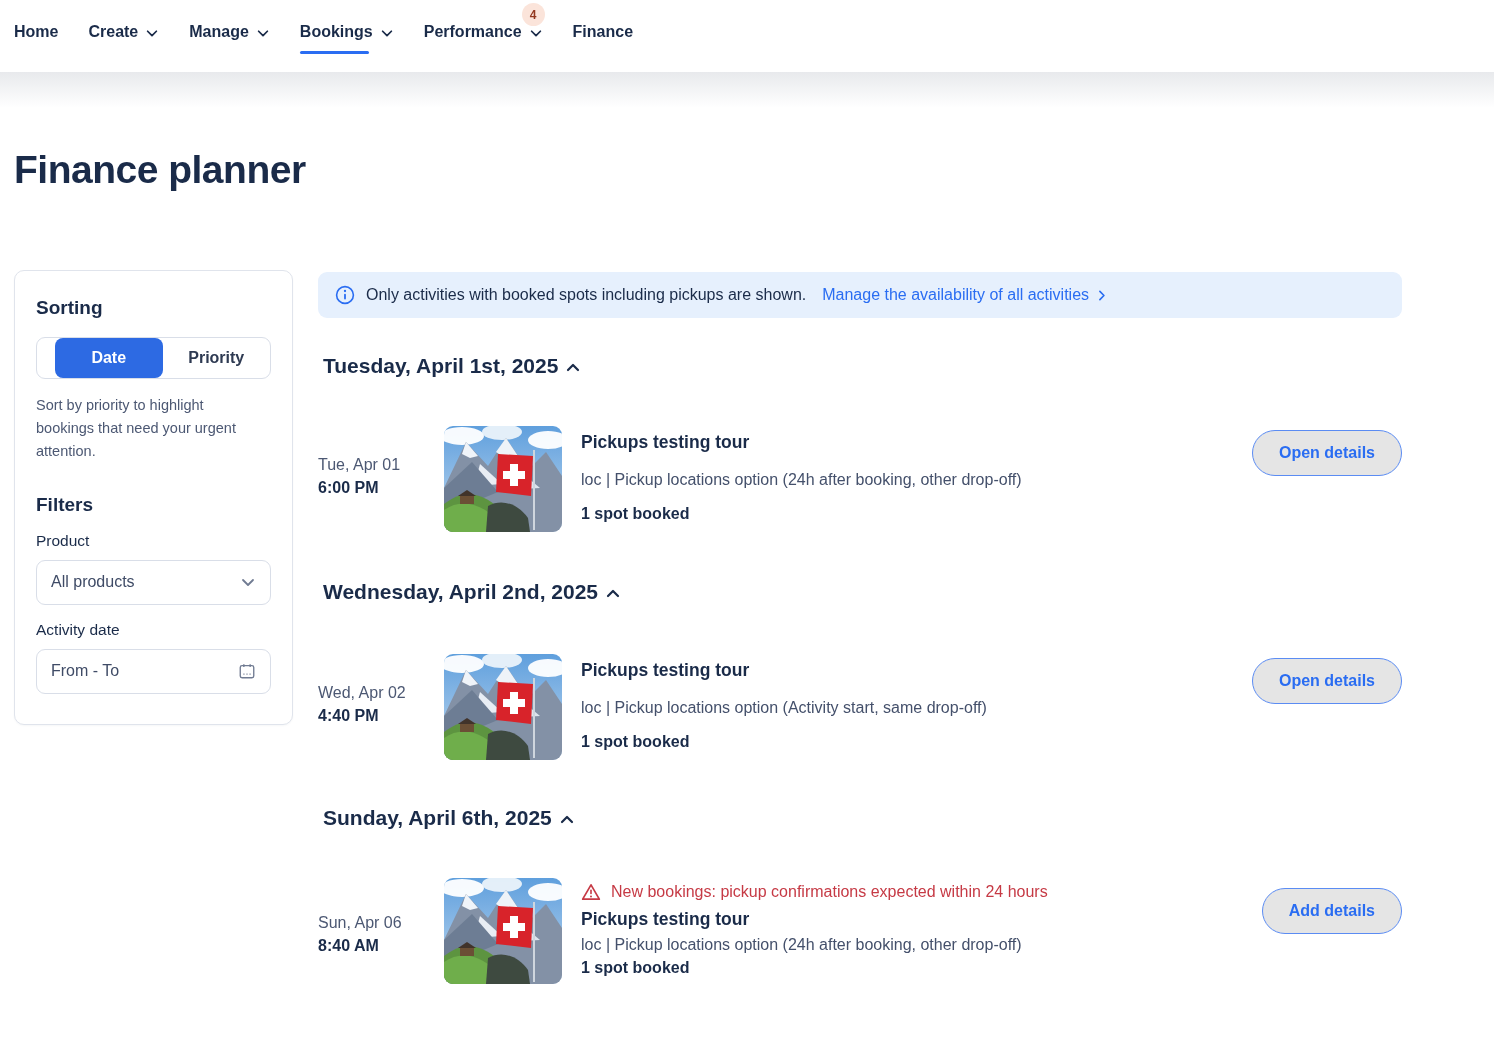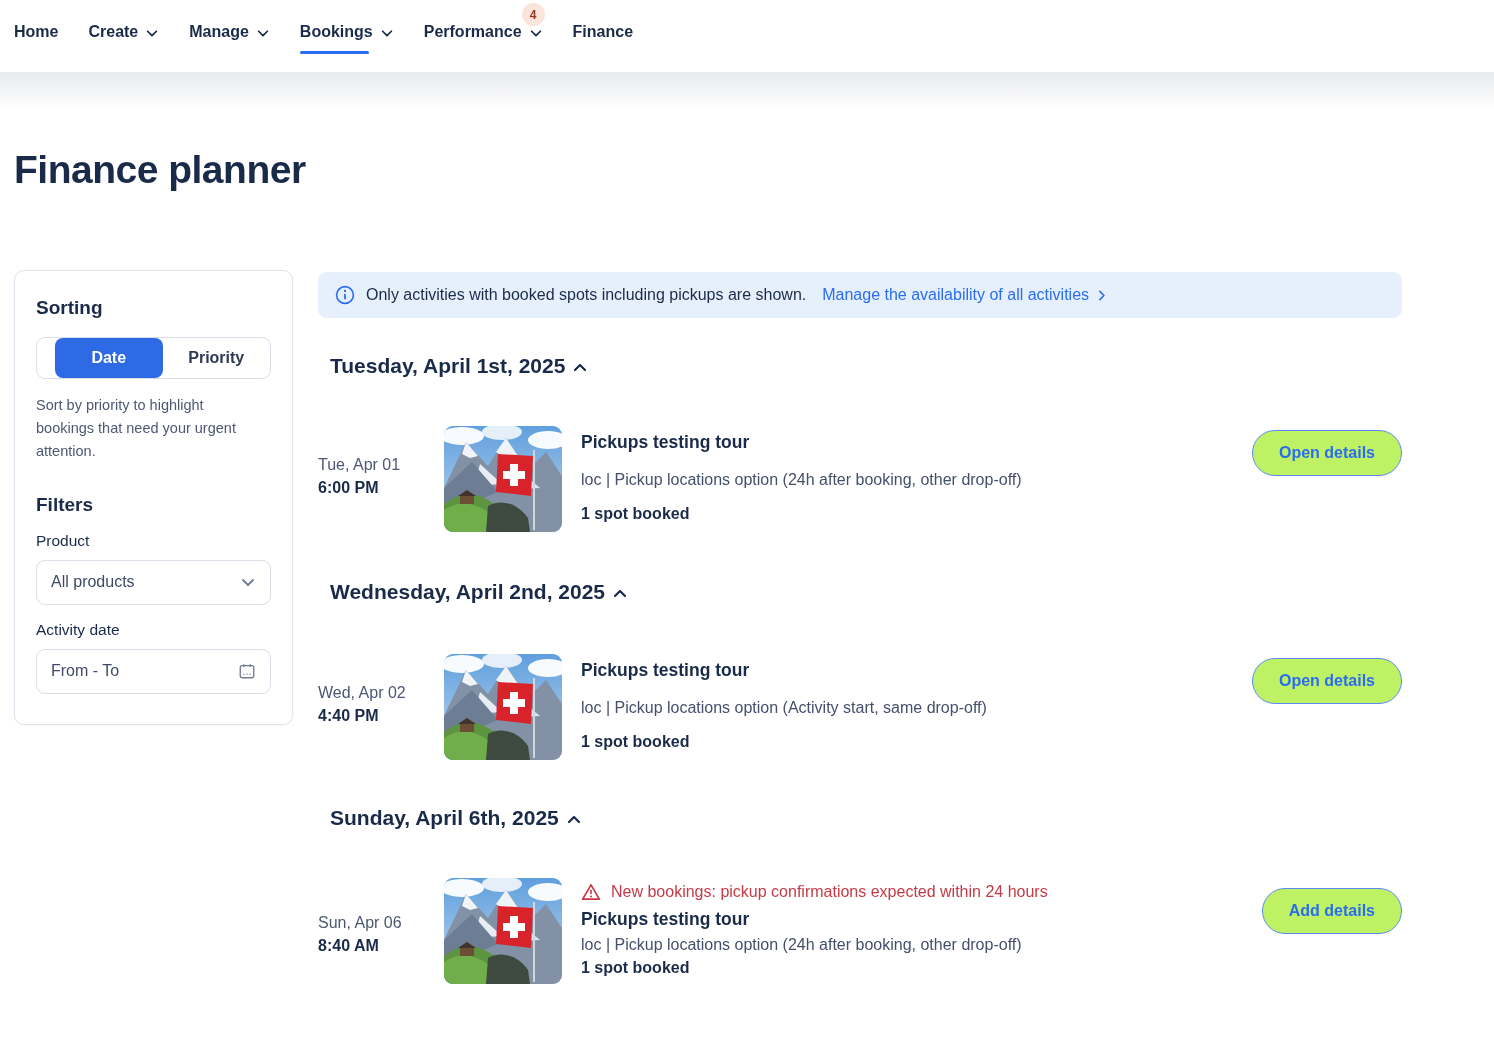--- a/index.html
+++ b/index.html
@@ -47,40 +47,40 @@
 
   .banner { position:absolute; top:0; left:0; width:1084px; min-height:46px;
               background:#e6f0fd; border-radius:9px; display:flex; align-items:center;
               gap:11px; padding:12px 17px; }
   .banner .info-ic { color:#2a6df2; display:flex; flex:none; }
   .banner-text { font-size:16px; color:#1a2b49; }
   .banner-link { font-size:16px; color:#2a6df2; cursor:pointer; display:inline-flex;
               align-items:center; gap:6px; margin-left:5px; }
   .banner-link .chev { display:flex; margin-top:1px; }
 
-  .section-header { position:absolute; left:12px; display:flex; align-items:center; gap:7px; cursor:pointer; }
+  .section-header { position:absolute; left:5px; display:flex; align-items:center; gap:7px; cursor:pointer; }
   .section-header .sh-label { font-size:21px; font-weight:bold; color:#1a2b49; }
   .section-header .chev { display:flex; color:#1a2b49; margin-top:3px; }
 
   .booking-row { position:absolute; left:0; width:1086px; display:flex; }
   .date-col { width:126px; flex:none; padding-top:30px; }
   .date-col .day { font-size:16px; color:#4c5873; }
   .date-col .time { font-size:16px; font-weight:bold; color:#1a2b49; margin-top:5px; }
   .thumb { width:118px; height:106px; flex:none; border-radius:9px; overflow:hidden; }
   .thumb svg { display:block; }
   .row-content { flex:1; margin-left:19px; padding-right:180px; }
   .row-title { font-size:17.5px; font-weight:bold; color:#1a2b49; }
   .row-desc { font-size:16px; color:#44506b; }
   .row-spots { font-size:16px; font-weight:bold; color:#1a2b49; }
   .row-warning { display:flex; align-items:center; gap:10px; color:#c63a45;
               font-size:16px; }
   .row-warning .warn-ic { display:flex; flex:none; }
   .row-btn-col { position:absolute; right:2px; }
   .pill-btn { height:46px; padding:0 26px; border:1px solid #5b8cf3; border-radius:24px;
-              background:#bef264; color:#2a6df2; font-size:16px; font-weight:bold;
+              background:#e5e5e5; color:#2a6df2; font-size:16px; font-weight:bold;
               font-family:"Liberation Sans", sans-serif; cursor:pointer; display:flex; align-items:center; }
 
   
   .row-content.std { padding-top:6px; }
   .row-content.std .row-desc { margin-top:18px; }
   .row-content.std .row-spots { margin-top:16px; }
   
   .row-content.warn { padding-top:4px; }
   .row-content.warn .row-title { margin-top:7px; }
   .row-content.warn .row-desc { margin-top:6px; }

